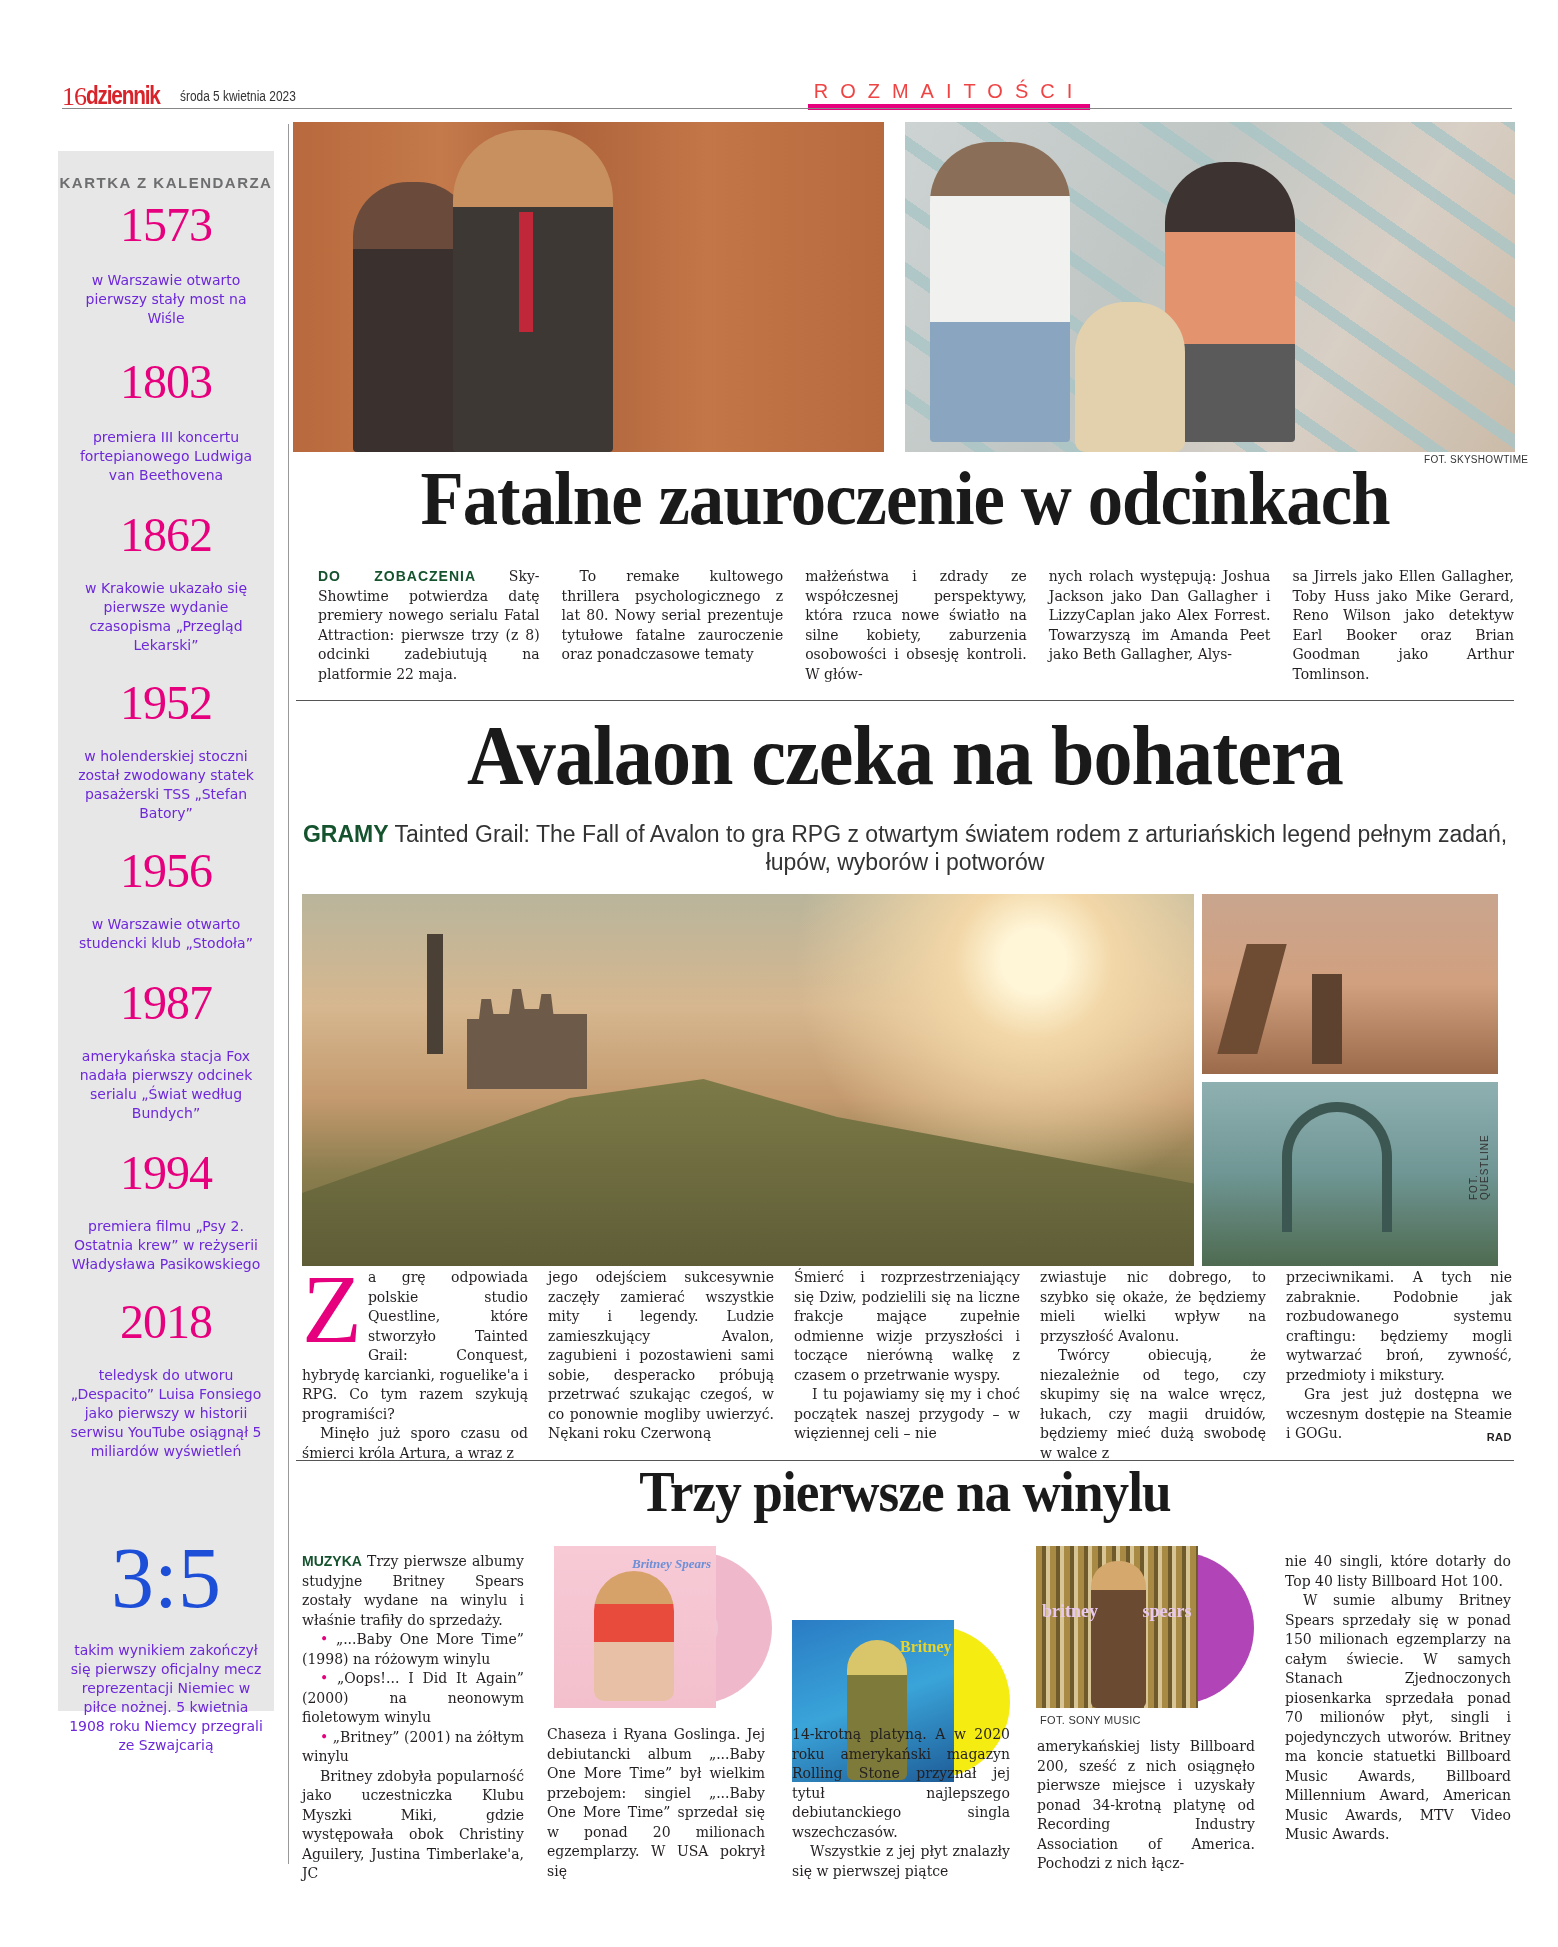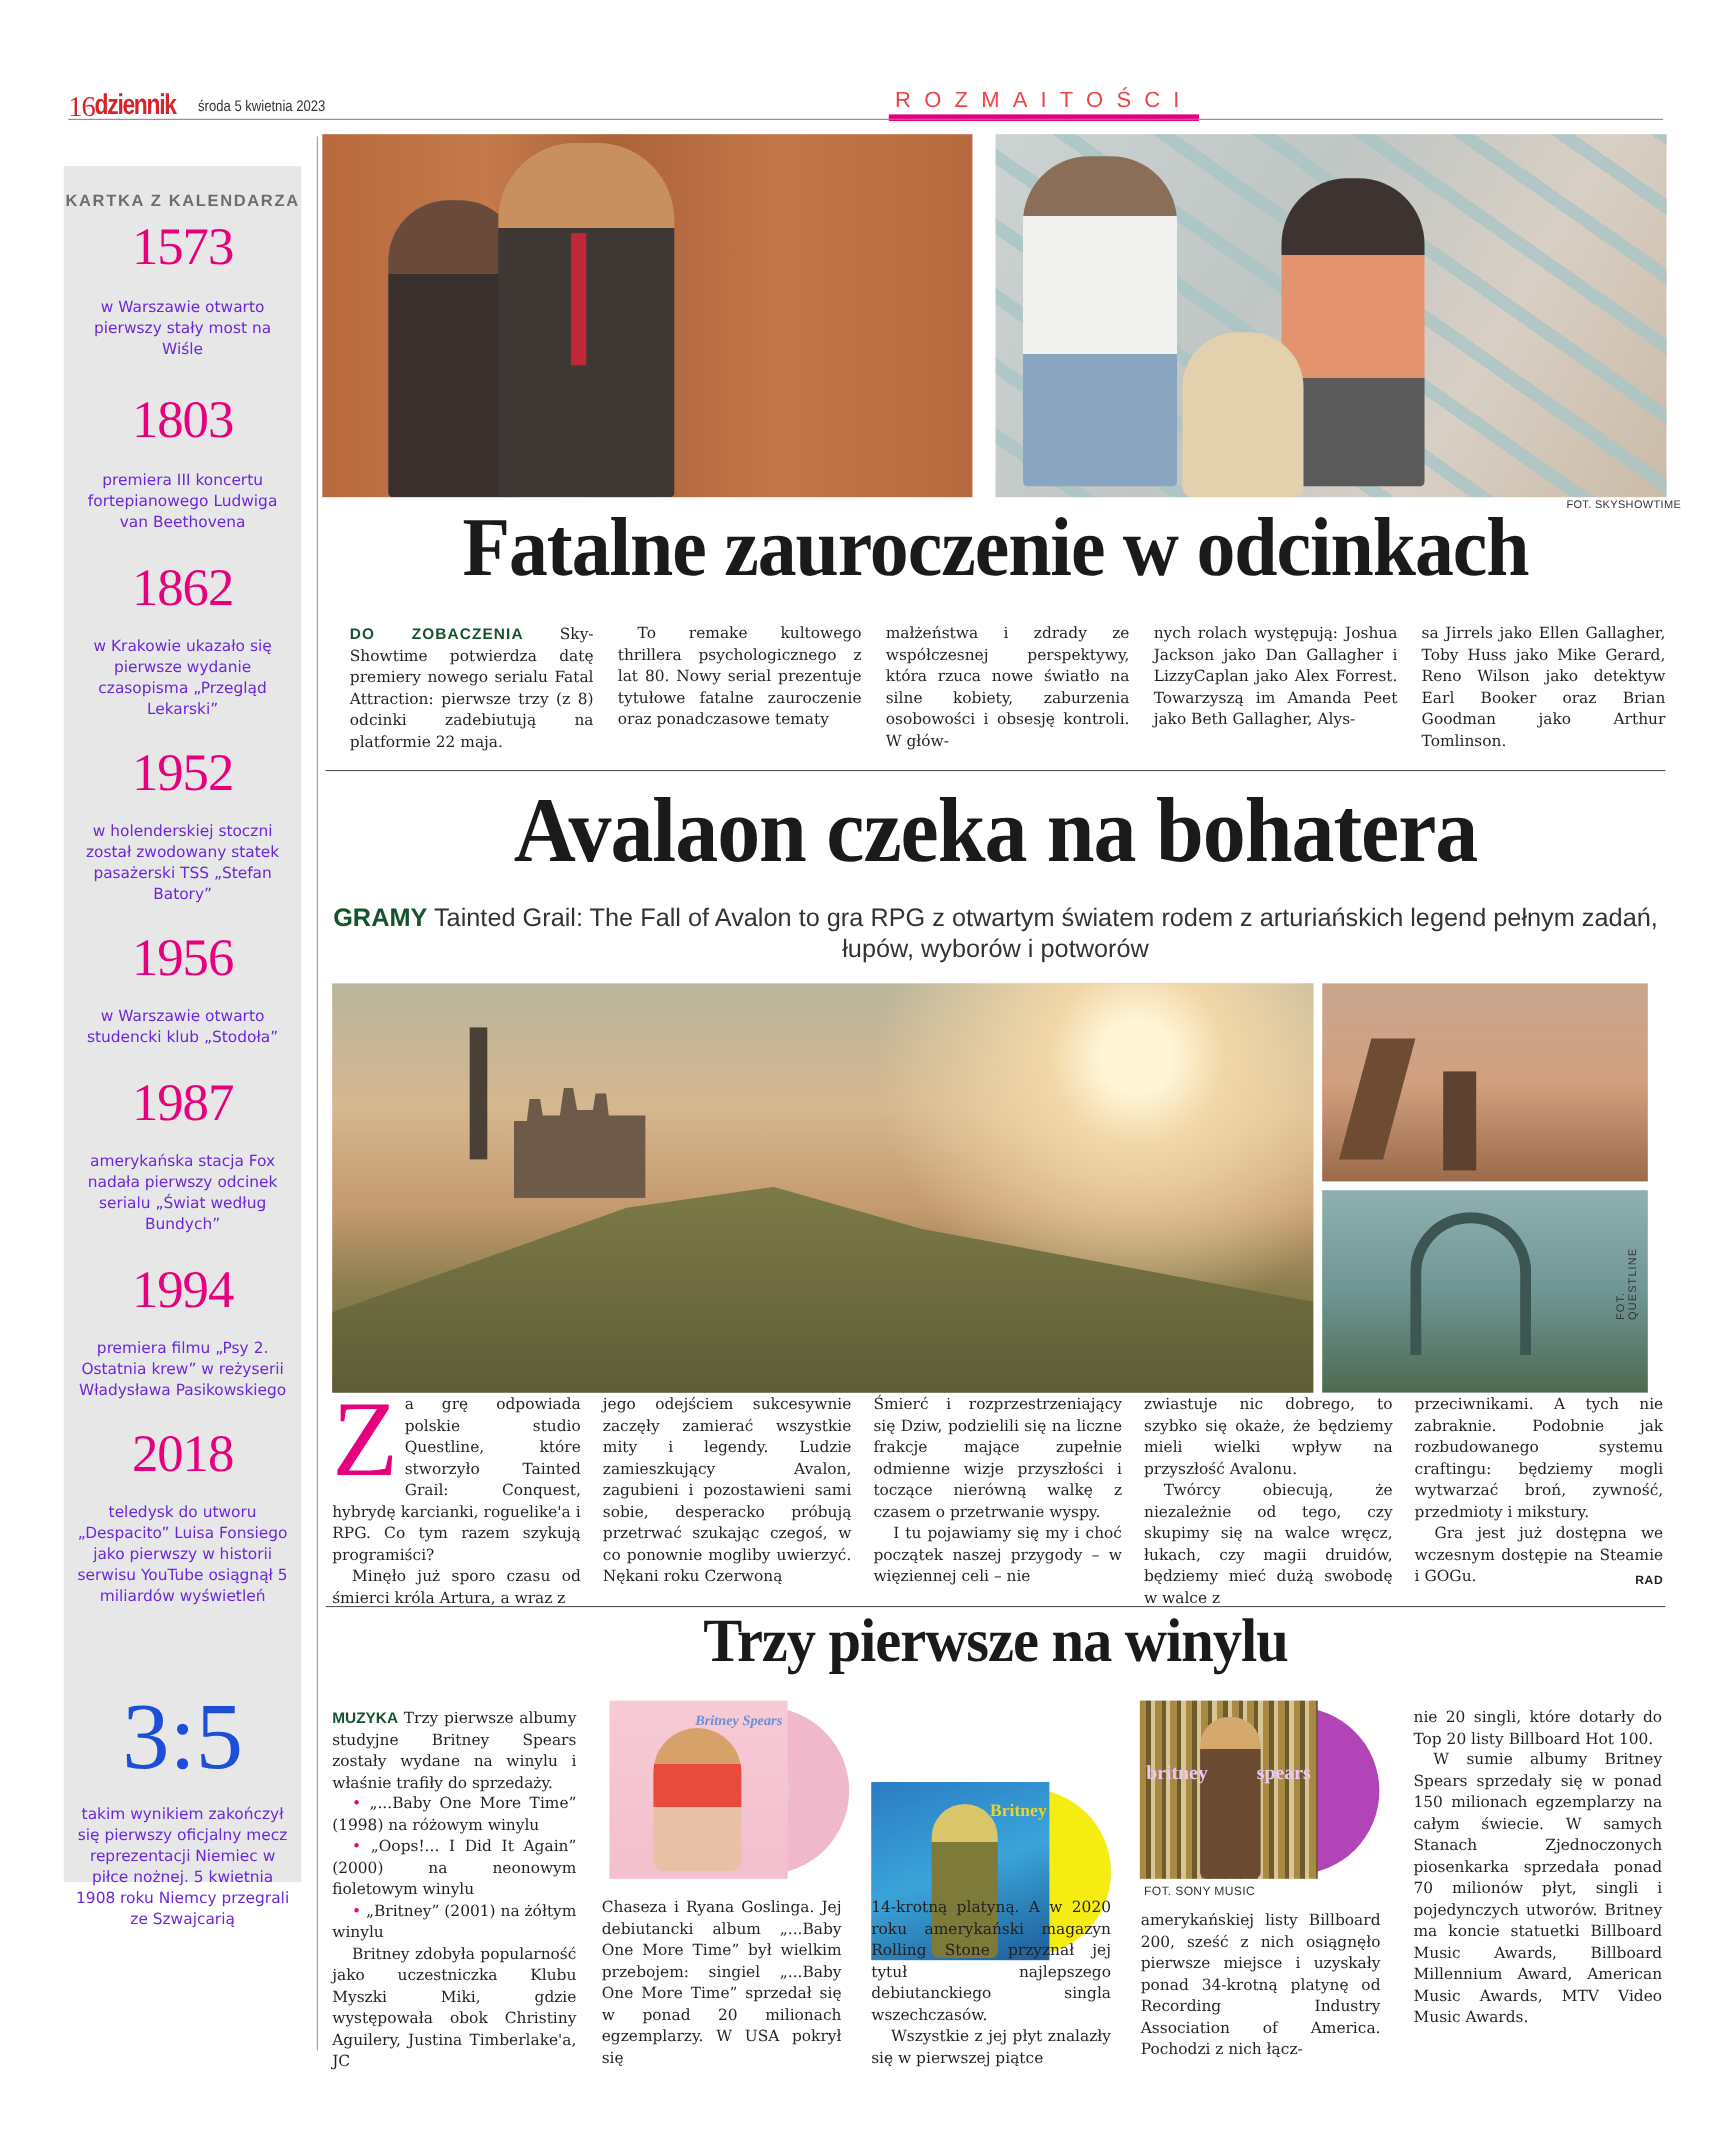--- a/index.html
+++ b/index.html
@@ -278,16 +278,16 @@
     <p>Chaseza i Ryana Goslinga. Jej debiutancki album „...Baby One More Time” był wielkim przebojem: singiel „...Baby One More Time” sprzedał się w ponad 20 milionach egzemplarzy. W USA pokrył się</p>
   </div>
   <div class="col c3">
     <p>14-krotną platyną. A w 2020 roku amerykański magazyn Rolling Stone przyznał jej tytuł najlepszego debiutanckiego singla wszechczasów.</p>
     <p class="ind">Wszystkie z jej płyt znalazły się w pierwszej piątce</p>
   </div>
   <div class="col c4">
     <p>amerykańskiej listy Billboard 200, sześć z nich osiągnęło pierwsze miejsce i uzyskały ponad 34-krotną platynę od Recording Industry Association of America. Pochodzi z nich łącz-</p>
   </div>
   <div class="col c5">
-    <p>nie 20 singli, które dotarły do Top 20 listy Billboard Hot 100.</p>
+    <p>nie 40 singli, które dotarły do Top 40 listy Billboard Hot 100.</p>
     <p class="ind">W sumie albumy Britney Spears sprzedały się w ponad 150 milionach egzemplarzy na całym świecie. W samych Stanach Zjednoczonych piosenkarka sprzedała ponad 70 milionów płyt, singli i pojedynczych utworów. Britney ma koncie statuetki Billboard Music Awards, Billboard Millennium Award, American Music Awards, MTV Video Music Awards.</p>
   </div>
 </div>
 
 </body></html>

